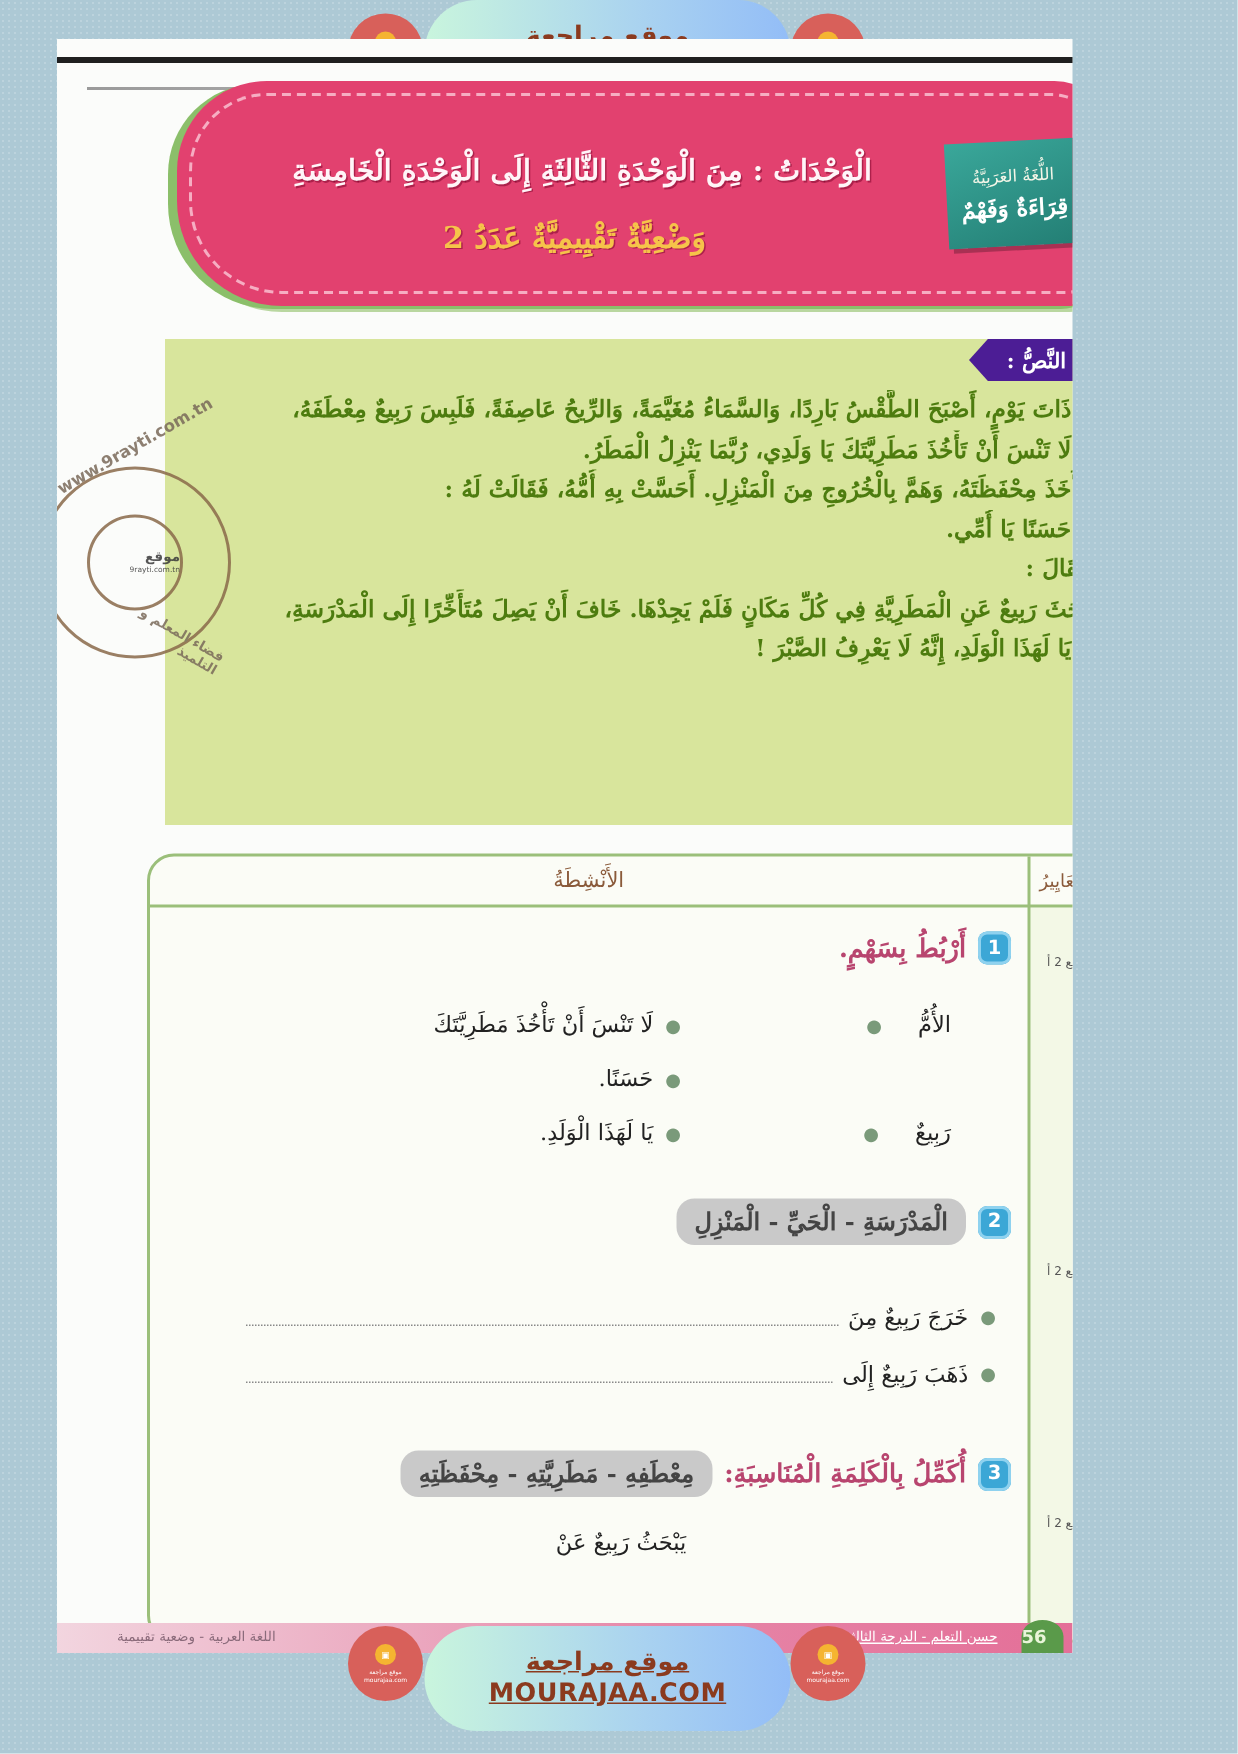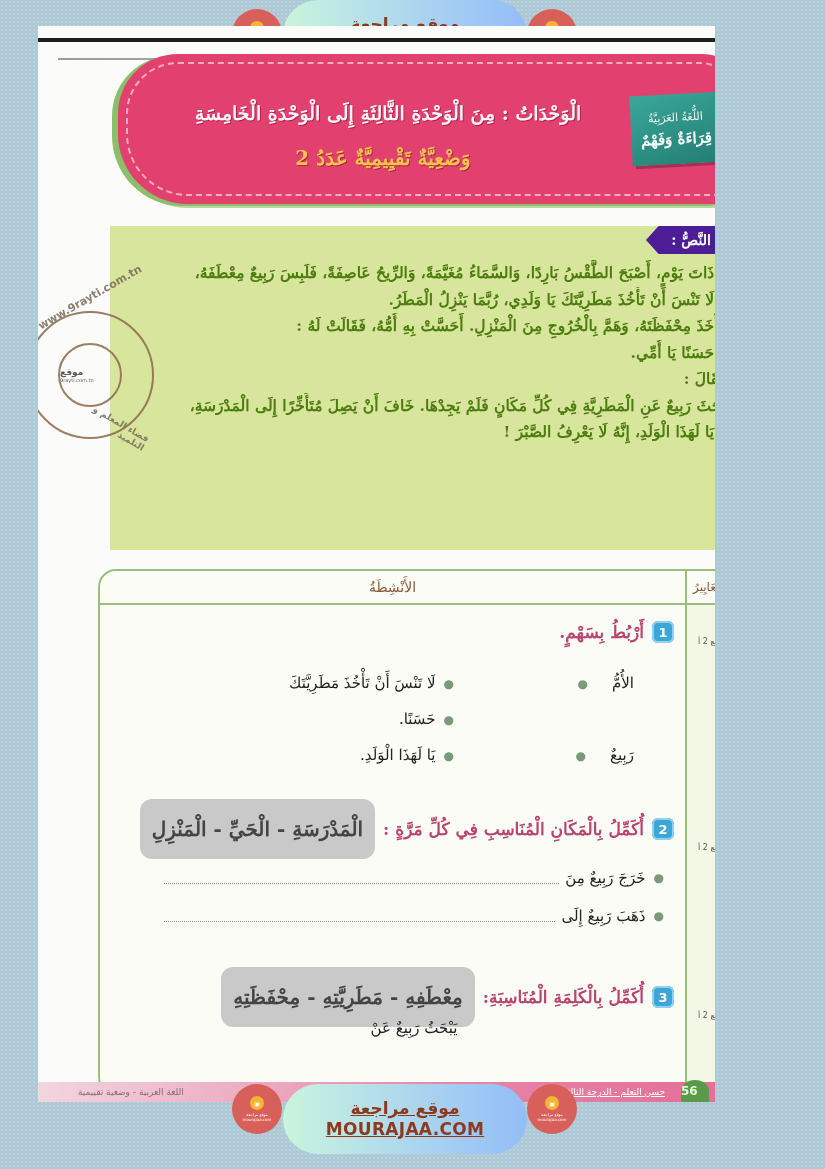--- a/index.html
+++ b/index.html
@@ -68,21 +68,21 @@
     }
     .text-line { height: 26.5px; line-height: 26.5px; white-space: nowrap; overflow: hidden; }
     
     .stamp {
       position: absolute; left: -12px; top: 285px; width: 128px; height: 128px;
       border: 2px solid #8a6a4a; border-radius: 50%; opacity: 0.85;
     }
     .stamp-inner {
       position: absolute; left: 30px; top: 30px; width: 64px; height: 64px;
       border: 2px solid #8a6a4a; border-radius: 50%;
-      display: flex; flex-direction: column; align-items: flex-start; justify-content: center;
+      display: flex; flex-direction: column; align-items: flex-end; justify-content: center;
     }
     .stamp-top { position: absolute; left: 8px; top: 8px; font-size: 11px; font-weight: bold; color: #7a6a5a; transform: rotate(-30deg); transform-origin: left top; }
     .stamp-bottom { position: absolute; left: 32px; bottom: 6px; font-size: 9px; font-weight: bold; color: #7a6a5a; transform: rotate(30deg); direction: rtl; }
     .stamp-center { font-size: 9px; font-weight: bold; color: #3a3a3a; direction: rtl; }
     .stamp-url { font-size: 5px; color: #3a3a3a; }
     
     .activities {
       position: absolute; left: 60px; top: 543px; width: 640px; height: 526px;
       border: 2px solid #9bbf7a; border-radius: 18px; background: #fbfcf6;
     }
@@ -96,21 +96,21 @@
     .q-title {
       position: absolute; direction: rtl; font-family: "DejaVu Serif", serif; font-weight: bold;
       color: #b8456f; font-size: 17px; display: flex; align-items: center; gap: 8px;
     }
     .q-num {
       width: 22px; height: 22px; border-radius: 6px; background: #3ca7d6; color: #fff;
       font-size: 13px; display: inline-flex; align-items: center; justify-content: center;
       box-shadow: inset 0 0 0 2px #8fd2ef; font-family: "DejaVu Sans", sans-serif;
     }
     .chip {
-      background: #c9c9c9; color: #444; border-radius: 12px; padding: 18px 12px; font-size: 20px;
+      background: #c9c9c9; color: #444; border-radius: 12px; padding: 6px 12px; font-size: 16px;
     }
     .match-left, .match-right {
       position: absolute; direction: rtl; font-family: "DejaVu Serif", serif; font-size: 15px; color: #222;
     }
     .dot { color: #7a9a7a; font-size: 12px; margin-left: 8px; }
     .fill-line {
       position: absolute; direction: rtl; font-family: "DejaVu Serif", serif; font-size: 15px; color: #222;
       display: flex; align-items: center;
     }
     .dots { flex: 1; border-bottom: 1.5px dotted #888; height: 12px; margin-right: 6px; }
@@ -216,21 +216,20 @@
     </div>
     <div class="match-right" style="right:282px; top:139px;">
       <span class="dot">●</span><span>حَسَنًا.</span>
     </div>
     <div class="match-right" style="right:282px; top:175px;">
       <span class="dot">●</span><span>يَا لَهَذَا الْوَلَدِ.</span>
     </div>
 
     <div class="q-title" style="right:62px; top:228px;">
       <span class="q-num">2</span>
-      <span>أُكَمِّلُ بِالْمَكَانِ الْمُنَاسِبِ فِي كُلِّ مَرَّةٍ :</span>
       <span class="chip">الْمَدْرَسَةِ - الْحَيِّ - الْمَنْزِلِ</span>
     </div>
     <div class="crit-label" style="top:272px;">مع 2 أ</div>
     <div class="crit-box" style="top:303px;"></div>
     <div class="crit-box" style="top:335px;"></div>
 
     <div class="fill-line" style="right:72px; top:298px; width:500px;">
       <span class="dot">●</span>
       <span>خَرَجَ رَبِيعٌ مِنَ</span>
       <span class="dots"></span>

